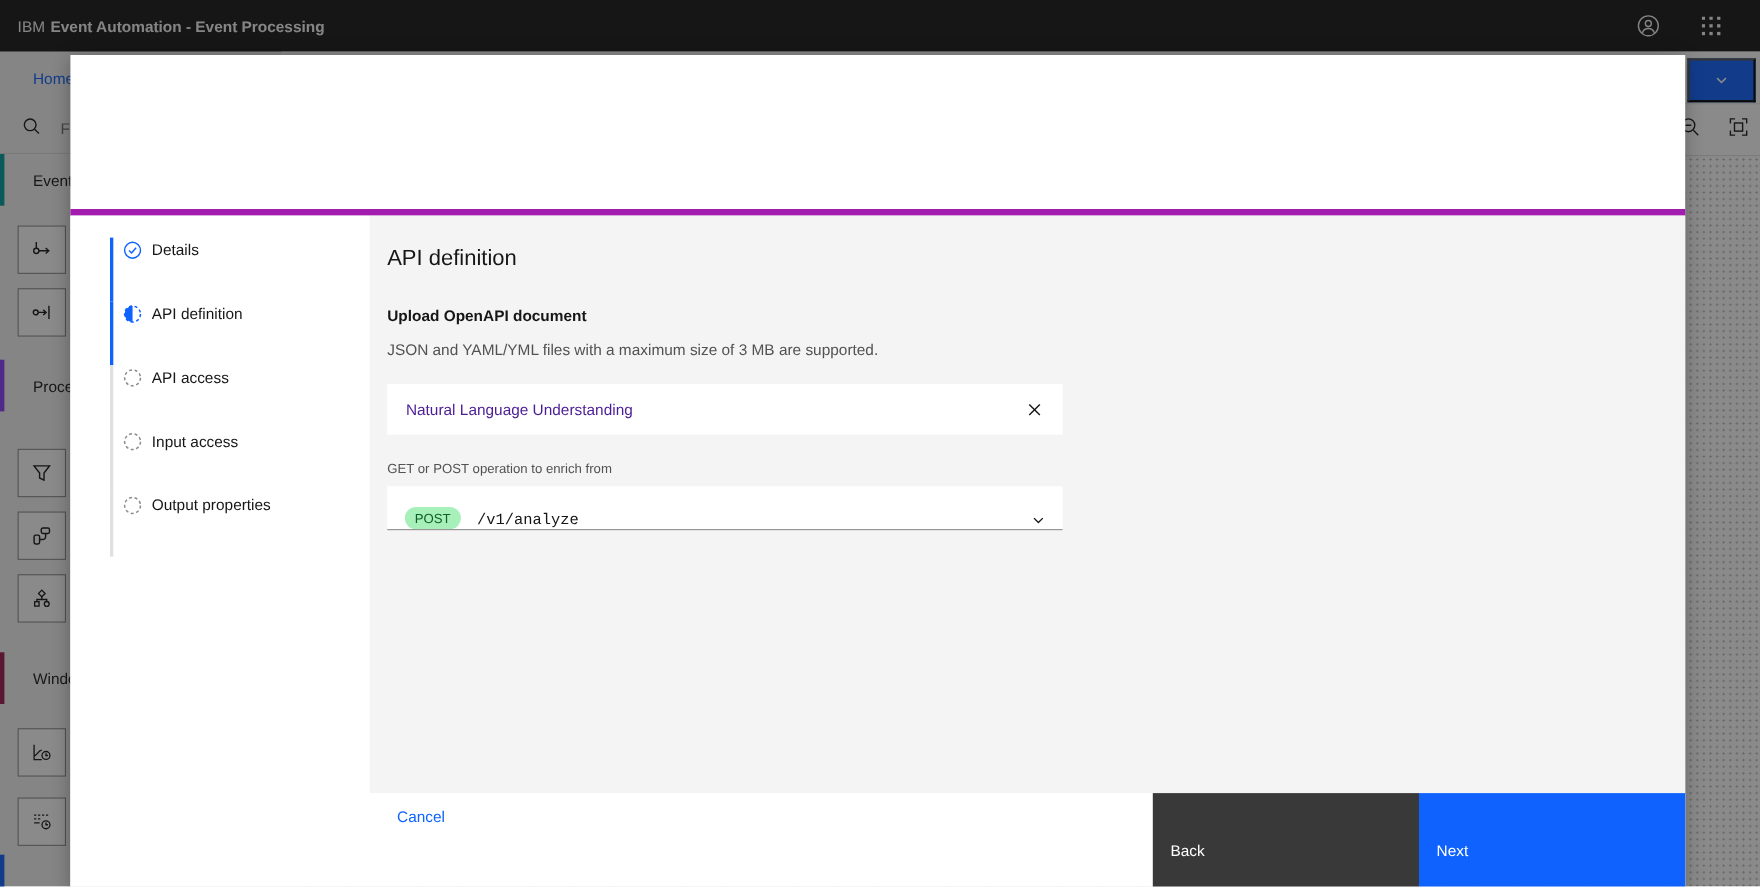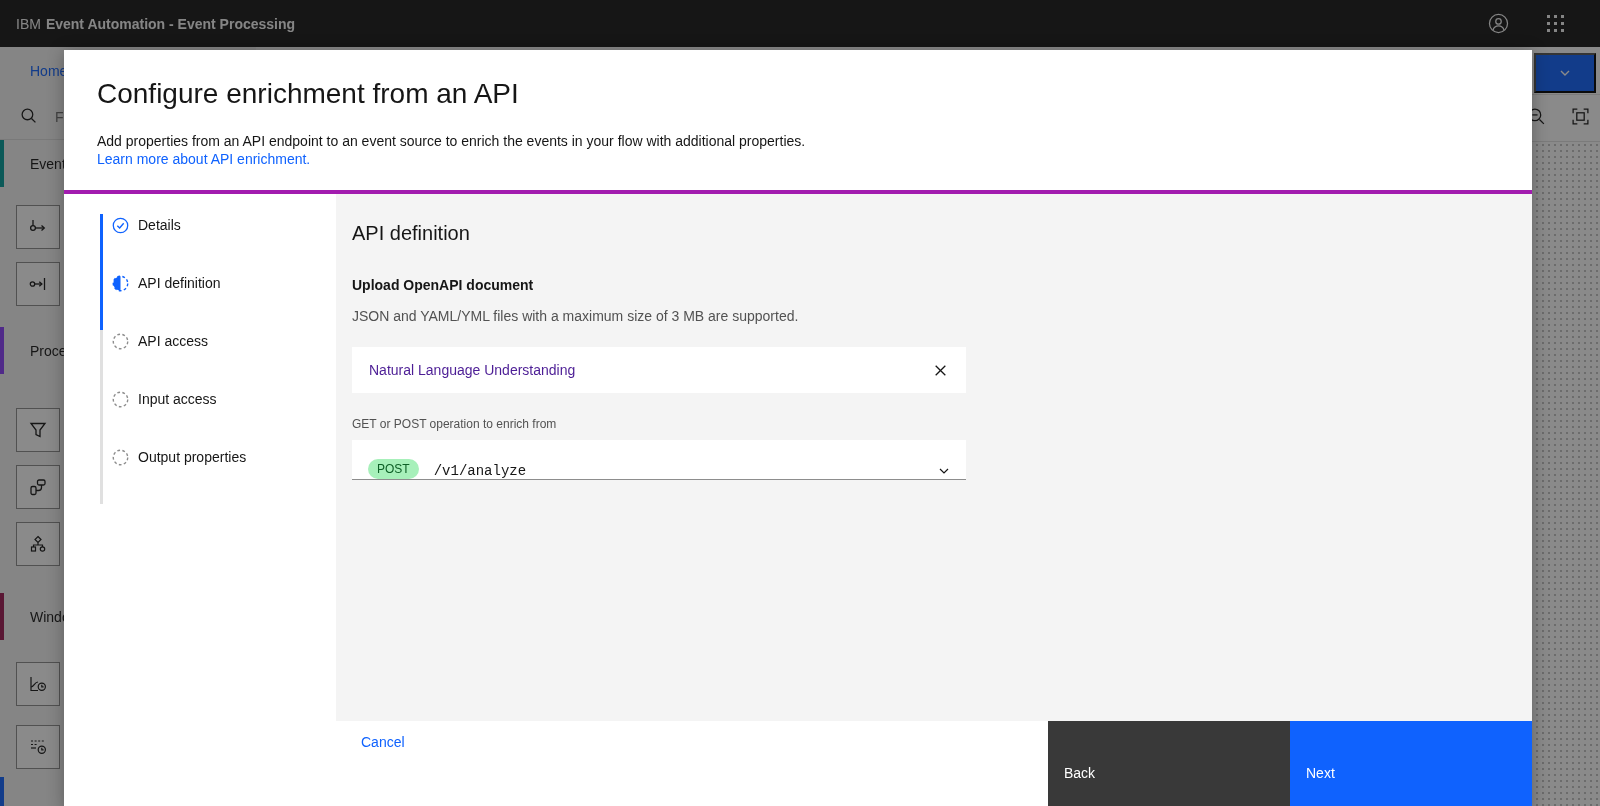--- a/index.html
+++ b/index.html
@@ -40,21 +40,21 @@
   .overlay { position:absolute; inset:0; background:rgba(22,22,22,0.5); z-index:5; }
 
   
   .modal { position:absolute; left:64px; top:50px; width:1468px; height:760px; background:#fff; z-index:10;
     box-shadow:0 2px 16px rgba(0,0,0,0.3); }
   .modal-header { position:absolute; top:0; left:0; right:0; height:140px; padding:26px 33px 0 33px; background:#fff; }
   .modal-title { font-size:28px; font-weight:400; line-height:36px; color:#161616; }
   .modal-desc { margin-top:20px; font-size:14px; line-height:18px; color:#161616; }
   .modal-learn-link { display:inline-block; font-size:14px; line-height:18px; color:#0f62fe; text-decoration:none; cursor:pointer; }
 
-  .modal-body { position:absolute; top:140px; left:0; right:0; bottom:89px; border-top:4px solid #a21caf; display:flex; }
+  .modal-body { position:absolute; top:140px; left:0; right:0; bottom:89px; border-top:6px solid #a21caf; display:flex; }
 
   
   .stepper { width:272px; background:#fff; padding-top:20px; flex:none; }
   .step { margin-left:36px; height:58px; border-left:3px solid #e0e0e0; padding:3px 0 0 9px; display:flex; align-items:flex-start; gap:9px; }
   .step.active-line { border-left-color:#0f62fe; }
   .step-label { font-size:14px; color:#161616; line-height:16px; }
   .step svg { flex:none; margin-top:0; }
 
   
   .panel { flex:1; background:#f4f4f4; padding:26px 16px 0 16px; }
@@ -226,25 +226,20 @@
       </span>
     </div>
     <div class="canvas-dots"></div>
   </main>
 </div>
 
 <div class="overlay"></div>
 
 <div class="modal">
 
-  <div class="modal-header">
-    <h1 class="modal-title">Configure enrichment from an API</h1>
-    <p class="modal-desc">Add properties from an API endpoint to an event source to enrich the events in your flow with additional properties.</p>
-    <a class="modal-learn-link">Learn more about API enrichment.</a>
-  </div>
 
   <div class="modal-body">
 
     <nav class="stepper">
       <div class="step active-line">
         <svg width="17" height="17" viewBox="0 0 16 16" fill="none">
           <circle cx="8" cy="8" r="6.8" stroke="#0f62fe" stroke-width="1.2"></circle>
           <path d="M5,8.2 L7.2,10.3 L11,5.9" stroke="#0f62fe" stroke-width="1.3"></path>
         </svg>
         <span class="step-label">Details</span>

